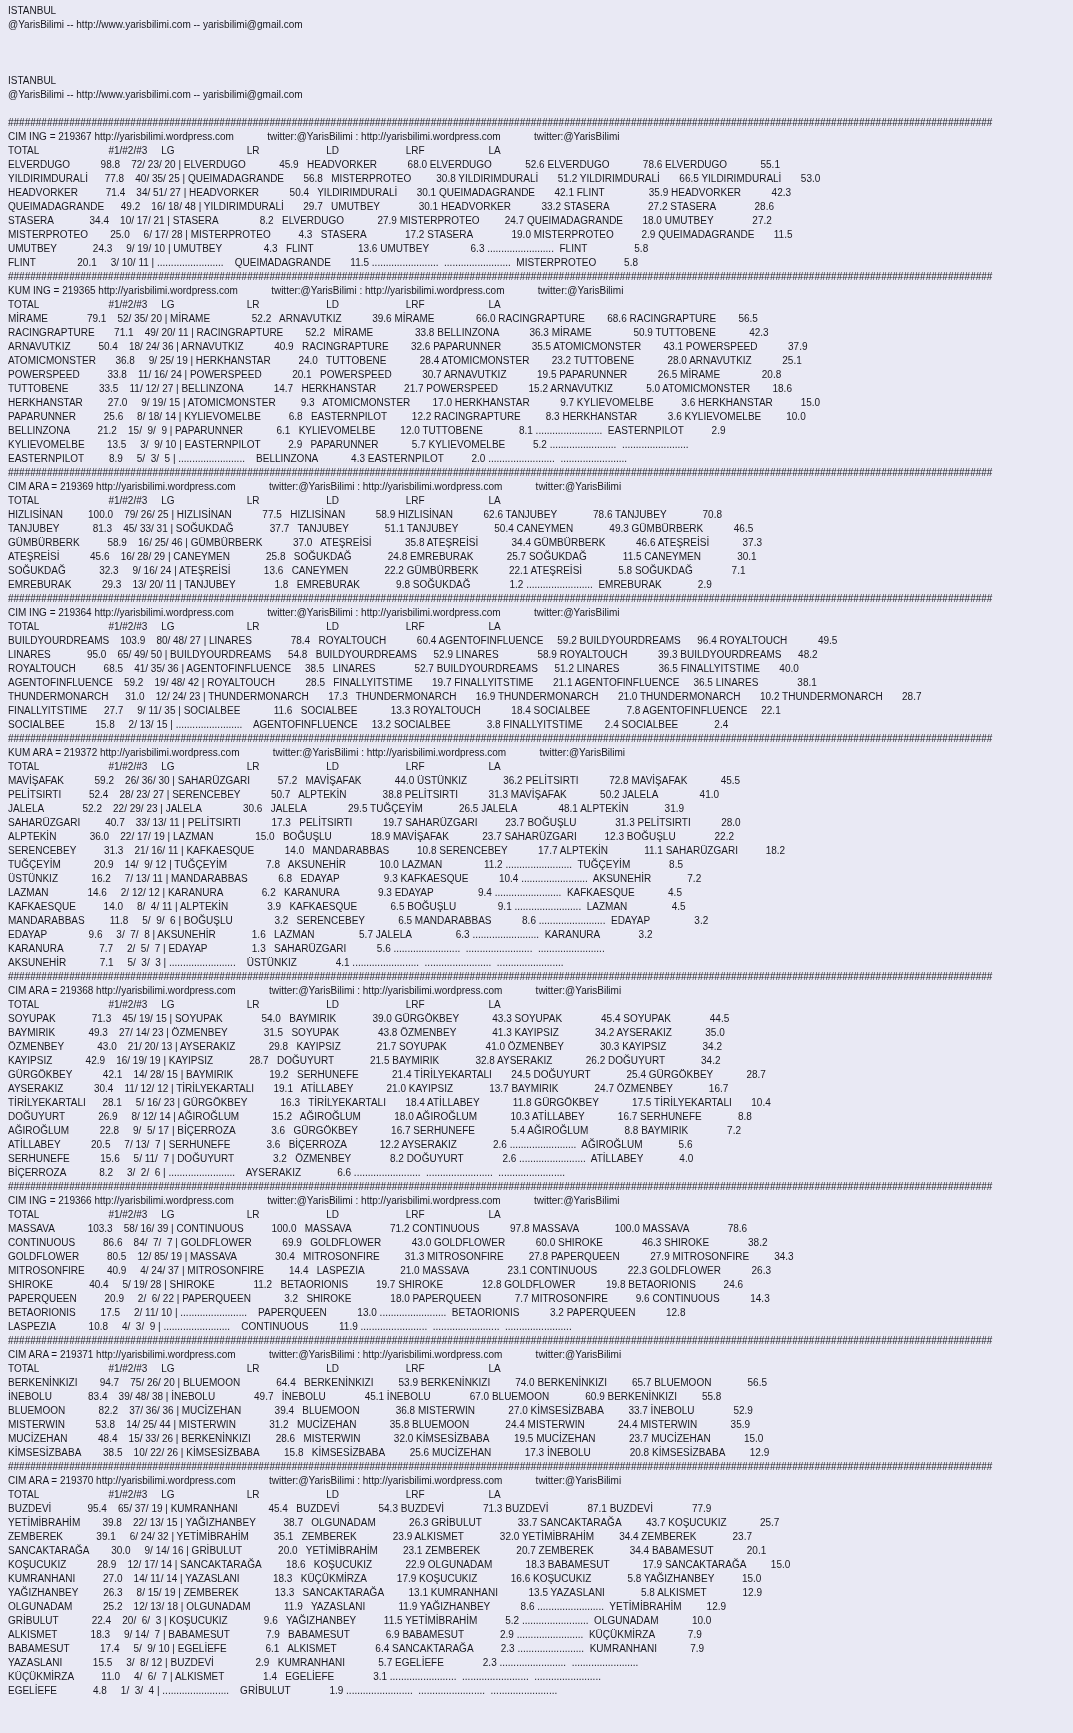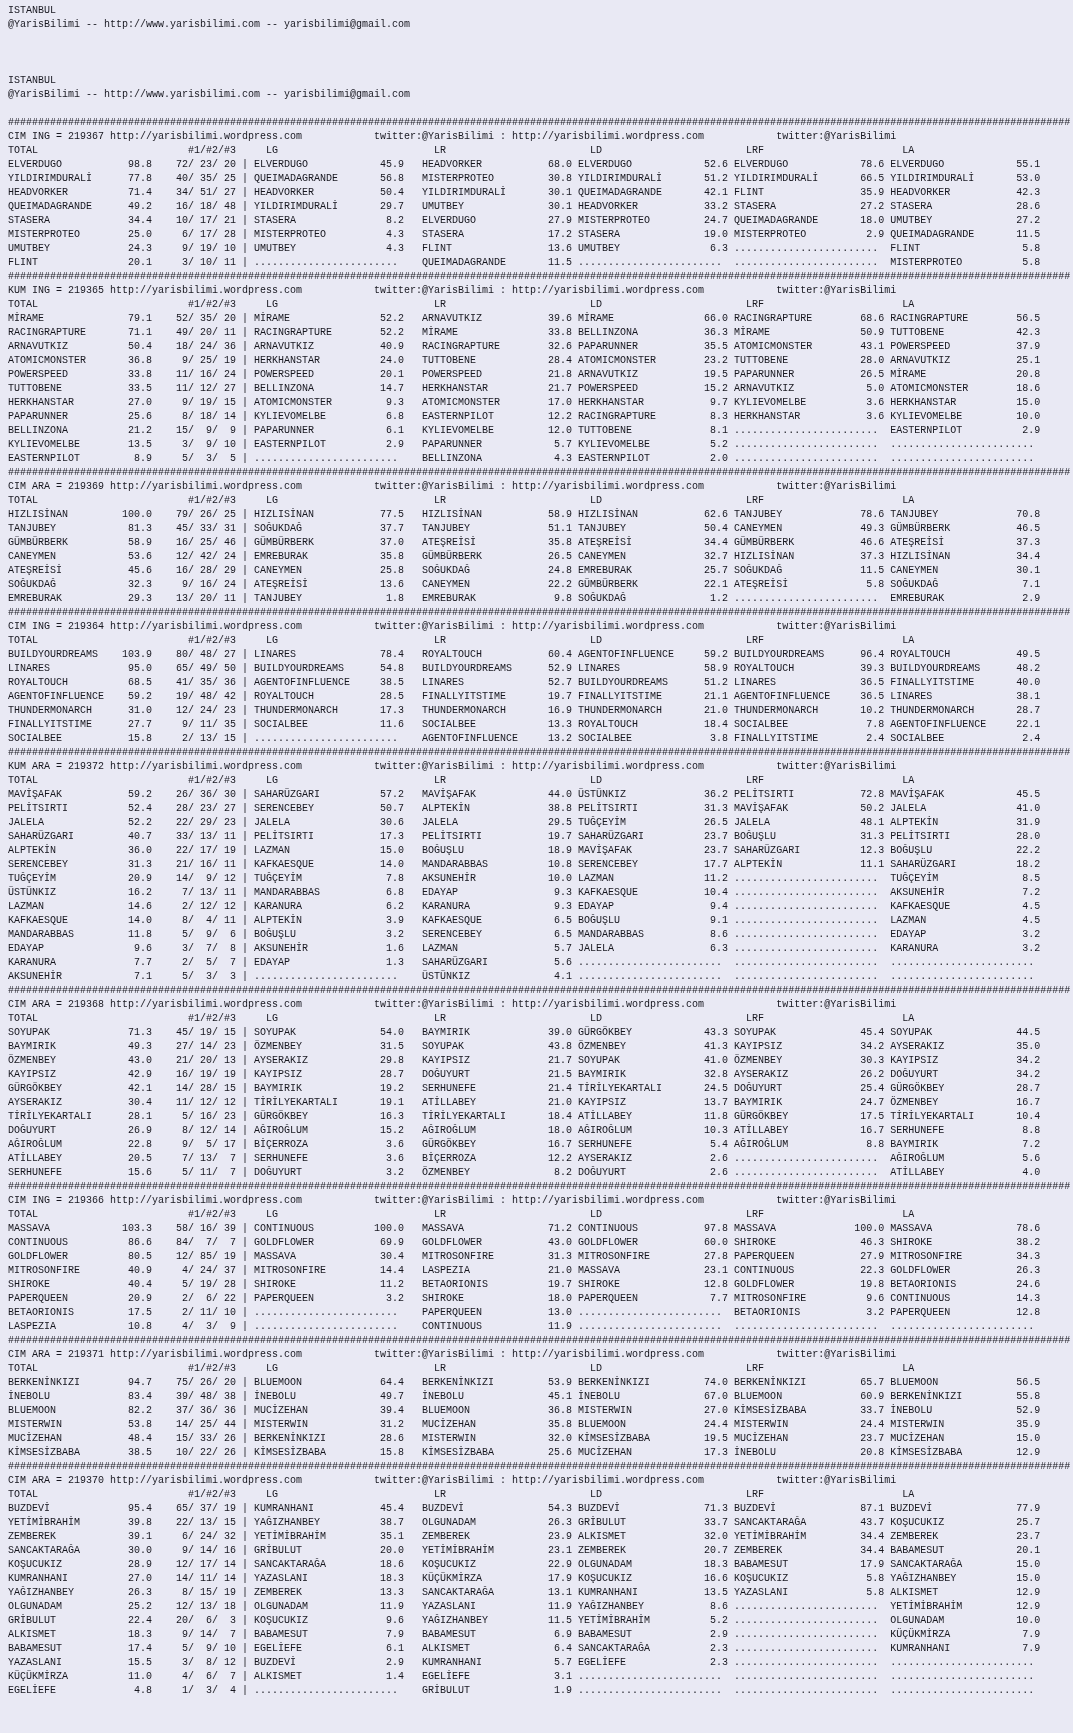--- a/index.html
+++ b/index.html
@@ -1,21 +1,21 @@
 <!DOCTYPE html>
 <html><head>
 <meta charset="utf-8">
 <style>
   html,body{margin:0;padding:0;}
   body{
     width:1073px;height:1733px;overflow:hidden;
     background:#e9e9f4;
   }
   .doc{
-    font-family:Liberation Mono, monospace;
+    font-family:Liberation Sans, sans-serif;
     font-size:10px;line-height:14px;color:#17171f;
     padding:4px 0 0 8px;
   }
   .line{height:14px;white-space:pre;overflow:hidden;}
 </style>
 </head>
 <body>
 
 <div class="doc">
   <div class="line">ISTANBUL</div>
@@ -38,34 +38,33 @@
       <div class="line">MISTERPROTEO        25.0     6/ 17/ 28 | MISTERPROTEO          4.3   STASERA              17.2 STASERA              19.0 MISTERPROTEO          2.9 QUEIMADAGRANDE       11.5 </div>
       <div class="line">UMUTBEY             24.3     9/ 19/ 10 | UMUTBEY               4.3   FLINT                13.6 UMUTBEY               6.3 ........................  FLINT                 5.8 </div>
       <div class="line">FLINT               20.1     3/ 10/ 11 | ........................    QUEIMADAGRANDE       11.5 ........................  ........................  MISTERPROTEO          5.8 </div>
       <div class="line">#################################################################################################################################################################################</div>
       <div class="line">KUM ING = 219365 http://yarisbilimi.wordpress.com            twitter:@YarisBilimi : http://yarisbilimi.wordpress.com            twitter:@YarisBilimi</div>
       <div class="line">TOTAL                         #1/#2/#3     LG                          LR                        LD                        LRF                       LA</div>
       <div class="line">MİRAME              79.1    52/ 35/ 20 | MİRAME               52.2   ARNAVUTKIZ           39.6 MİRAME               66.0 RACINGRAPTURE        68.6 RACINGRAPTURE        56.5 </div>
       <div class="line">RACINGRAPTURE       71.1    49/ 20/ 11 | RACINGRAPTURE        52.2   MİRAME               33.8 BELLINZONA           36.3 MİRAME               50.9 TUTTOBENE            42.3 </div>
       <div class="line">ARNAVUTKIZ          50.4    18/ 24/ 36 | ARNAVUTKIZ           40.9   RACINGRAPTURE        32.6 PAPARUNNER           35.5 ATOMICMONSTER        43.1 POWERSPEED           37.9 </div>
       <div class="line">ATOMICMONSTER       36.8     9/ 25/ 19 | HERKHANSTAR          24.0   TUTTOBENE            28.4 ATOMICMONSTER        23.2 TUTTOBENE            28.0 ARNAVUTKIZ           25.1 </div>
-      <div class="line">POWERSPEED          33.8    11/ 16/ 24 | POWERSPEED           20.1   POWERSPEED           21.8 ARNAVUTKIZ           19.5 PAPARUNNER           26.5 MİRAME               20.8 </div>
+      <div class="line">POWERSPEED          33.8    11/ 16/ 24 | POWERSPEED           20.1   POWERSPEED           30.7 ARNAVUTKIZ           19.5 PAPARUNNER           26.5 MİRAME               20.8 </div>
       <div class="line">TUTTOBENE           33.5    11/ 12/ 27 | BELLINZONA           14.7   HERKHANSTAR          21.7 POWERSPEED           15.2 ARNAVUTKIZ            5.0 ATOMICMONSTER        18.6 </div>
       <div class="line">HERKHANSTAR         27.0     9/ 19/ 15 | ATOMICMONSTER         9.3   ATOMICMONSTER        17.0 HERKHANSTAR           9.7 KYLIEVOMELBE          3.6 HERKHANSTAR          15.0 </div>
       <div class="line">PAPARUNNER          25.6     8/ 18/ 14 | KYLIEVOMELBE          6.8   EASTERNPILOT         12.2 RACINGRAPTURE         8.3 HERKHANSTAR           3.6 KYLIEVOMELBE         10.0 </div>
       <div class="line">BELLINZONA          21.2    15/  9/  9 | PAPARUNNER            6.1   KYLIEVOMELBE         12.0 TUTTOBENE             8.1 ........................  EASTERNPILOT          2.9 </div>
       <div class="line">KYLIEVOMELBE        13.5     3/  9/ 10 | EASTERNPILOT          2.9   PAPARUNNER            5.7 KYLIEVOMELBE          5.2 ........................  ........................  </div>
       <div class="line">EASTERNPILOT         8.9     5/  3/  5 | ........................    BELLINZONA            4.3 EASTERNPILOT          2.0 ........................  ........................  </div>
       <div class="line">#################################################################################################################################################################################</div>
       <div class="line">CIM ARA = 219369 http://yarisbilimi.wordpress.com            twitter:@YarisBilimi : http://yarisbilimi.wordpress.com            twitter:@YarisBilimi</div>
       <div class="line">TOTAL                         #1/#2/#3     LG                          LR                        LD                        LRF                       LA</div>
       <div class="line">HIZLISİNAN         100.0    79/ 26/ 25 | HIZLISİNAN           77.5   HIZLISİNAN           58.9 HIZLISİNAN           62.6 TANJUBEY             78.6 TANJUBEY             70.8 </div>
       <div class="line">TANJUBEY            81.3    45/ 33/ 31 | SOĞUKDAĞ             37.7   TANJUBEY             51.1 TANJUBEY             50.4 CANEYMEN             49.3 GÜMBÜRBERK           46.5 </div>
       <div class="line">GÜMBÜRBERK          58.9    16/ 25/ 46 | GÜMBÜRBERK           37.0   ATEŞREİSİ            35.8 ATEŞREİSİ            34.4 GÜMBÜRBERK           46.6 ATEŞREİSİ            37.3 </div>
-      <div class="line">CANEYMEN            53.6    12/ 42/ 24 | EMREBURAK            35.8   GÜMBÜRBERK           26.5 CANEYMEN             32.7 HIZLISİNAN           37.3 HIZLISİNAN           34.4 </div>
       <div class="line">ATEŞREİSİ           45.6    16/ 28/ 29 | CANEYMEN             25.8   SOĞUKDAĞ             24.8 EMREBURAK            25.7 SOĞUKDAĞ             11.5 CANEYMEN             30.1 </div>
       <div class="line">SOĞUKDAĞ            32.3     9/ 16/ 24 | ATEŞREİSİ            13.6   CANEYMEN             22.2 GÜMBÜRBERK           22.1 ATEŞREİSİ             5.8 SOĞUKDAĞ              7.1 </div>
       <div class="line">EMREBURAK           29.3    13/ 20/ 11 | TANJUBEY              1.8   EMREBURAK             9.8 SOĞUKDAĞ              1.2 ........................  EMREBURAK             2.9 </div>
       <div class="line">#################################################################################################################################################################################</div>
       <div class="line">CIM ING = 219364 http://yarisbilimi.wordpress.com            twitter:@YarisBilimi : http://yarisbilimi.wordpress.com            twitter:@YarisBilimi</div>
       <div class="line">TOTAL                         #1/#2/#3     LG                          LR                        LD                        LRF                       LA</div>
       <div class="line">BUILDYOURDREAMS    103.9    80/ 48/ 27 | LINARES              78.4   ROYALTOUCH           60.4 AGENTOFINFLUENCE     59.2 BUILDYOURDREAMS      96.4 ROYALTOUCH           49.5 </div>
       <div class="line">LINARES             95.0    65/ 49/ 50 | BUILDYOURDREAMS      54.8   BUILDYOURDREAMS      52.9 LINARES              58.9 ROYALTOUCH           39.3 BUILDYOURDREAMS      48.2 </div>
       <div class="line">ROYALTOUCH          68.5    41/ 35/ 36 | AGENTOFINFLUENCE     38.5   LINARES              52.7 BUILDYOURDREAMS      51.2 LINARES              36.5 FINALLYITSTIME       40.0 </div>
       <div class="line">AGENTOFINFLUENCE    59.2    19/ 48/ 42 | ROYALTOUCH           28.5   FINALLYITSTIME       19.7 FINALLYITSTIME       21.1 AGENTOFINFLUENCE     36.5 LINARES              38.1 </div>
@@ -96,20 +95,21 @@
       <div class="line">BAYMIRIK            49.3    27/ 14/ 23 | ÖZMENBEY             31.5   SOYUPAK              43.8 ÖZMENBEY             41.3 KAYIPSIZ             34.2 AYSERAKIZ            35.0 </div>
       <div class="line">ÖZMENBEY            43.0    21/ 20/ 13 | AYSERAKIZ            29.8   KAYIPSIZ             21.7 SOYUPAK              41.0 ÖZMENBEY             30.3 KAYIPSIZ             34.2 </div>
       <div class="line">KAYIPSIZ            42.9    16/ 19/ 19 | KAYIPSIZ             28.7   DOĞUYURT             21.5 BAYMIRIK             32.8 AYSERAKIZ            26.2 DOĞUYURT             34.2 </div>
       <div class="line">GÜRGÖKBEY           42.1    14/ 28/ 15 | BAYMIRIK             19.2   SERHUNEFE            21.4 TİRİLYEKARTALI       24.5 DOĞUYURT             25.4 GÜRGÖKBEY            28.7 </div>
       <div class="line">AYSERAKIZ           30.4    11/ 12/ 12 | TİRİLYEKARTALI       19.1   ATİLLABEY            21.0 KAYIPSIZ             13.7 BAYMIRIK             24.7 ÖZMENBEY             16.7 </div>
       <div class="line">TİRİLYEKARTALI      28.1     5/ 16/ 23 | GÜRGÖKBEY            16.3   TİRİLYEKARTALI       18.4 ATİLLABEY            11.8 GÜRGÖKBEY            17.5 TİRİLYEKARTALI       10.4 </div>
       <div class="line">DOĞUYURT            26.9     8/ 12/ 14 | AĞIROĞLUM            15.2   AĞIROĞLUM            18.0 AĞIROĞLUM            10.3 ATİLLABEY            16.7 SERHUNEFE             8.8 </div>
       <div class="line">AĞIROĞLUM           22.8     9/  5/ 17 | BİÇERROZA             3.6   GÜRGÖKBEY            16.7 SERHUNEFE             5.4 AĞIROĞLUM             8.8 BAYMIRIK              7.2 </div>
       <div class="line">ATİLLABEY           20.5     7/ 13/  7 | SERHUNEFE             3.6   BİÇERROZA            12.2 AYSERAKIZ             2.6 ........................  AĞIROĞLUM             5.6 </div>
       <div class="line">SERHUNEFE           15.6     5/ 11/  7 | DOĞUYURT              3.2   ÖZMENBEY              8.2 DOĞUYURT              2.6 ........................  ATİLLABEY             4.0 </div>
+      <div class="line">BİÇERROZA            8.2     3/  2/  6 | ........................    AYSERAKIZ             6.6 ........................  ........................  ........................  </div>
       <div class="line">#################################################################################################################################################################################</div>
       <div class="line">CIM ING = 219366 http://yarisbilimi.wordpress.com            twitter:@YarisBilimi : http://yarisbilimi.wordpress.com            twitter:@YarisBilimi</div>
       <div class="line">TOTAL                         #1/#2/#3     LG                          LR                        LD                        LRF                       LA</div>
       <div class="line">MASSAVA            103.3    58/ 16/ 39 | CONTINUOUS          100.0   MASSAVA              71.2 CONTINUOUS           97.8 MASSAVA             100.0 MASSAVA              78.6 </div>
       <div class="line">CONTINUOUS          86.6    84/  7/  7 | GOLDFLOWER           69.9   GOLDFLOWER           43.0 GOLDFLOWER           60.0 SHIROKE              46.3 SHIROKE              38.2 </div>
       <div class="line">GOLDFLOWER          80.5    12/ 85/ 19 | MASSAVA              30.4   MITROSONFIRE         31.3 MITROSONFIRE         27.8 PAPERQUEEN           27.9 MITROSONFIRE         34.3 </div>
       <div class="line">MITROSONFIRE        40.9     4/ 24/ 37 | MITROSONFIRE         14.4   LASPEZIA             21.0 MASSAVA              23.1 CONTINUOUS           22.3 GOLDFLOWER           26.3 </div>
       <div class="line">SHIROKE             40.4     5/ 19/ 28 | SHIROKE              11.2   BETAORIONIS          19.7 SHIROKE              12.8 GOLDFLOWER           19.8 BETAORIONIS          24.6 </div>
       <div class="line">PAPERQUEEN          20.9     2/  6/ 22 | PAPERQUEEN            3.2   SHIROKE              18.0 PAPERQUEEN            7.7 MITROSONFIRE          9.6 CONTINUOUS           14.3 </div>
       <div class="line">BETAORIONIS         17.5     2/ 11/ 10 | ........................    PAPERQUEEN           13.0 ........................  BETAORIONIS           3.2 PAPERQUEEN           12.8 </div>

